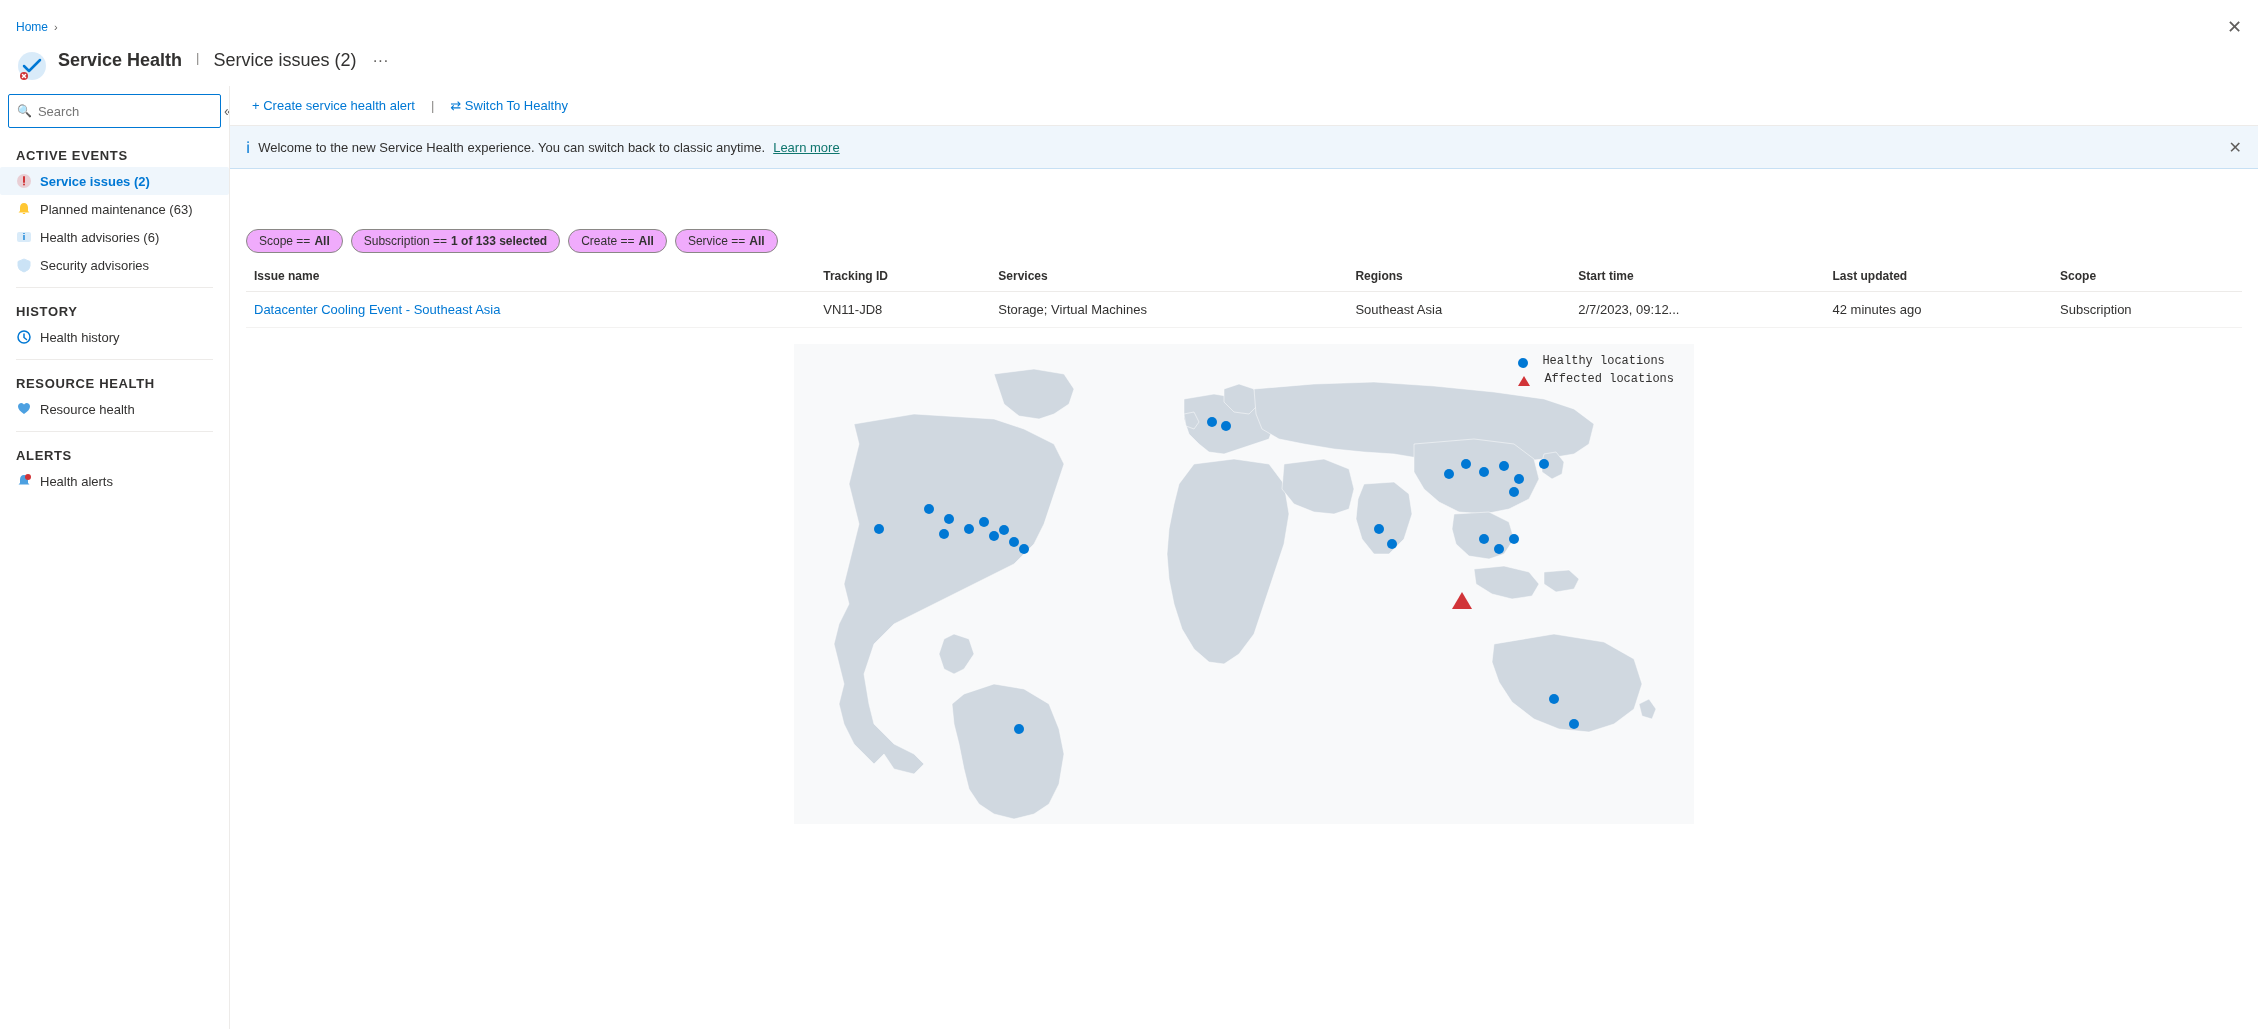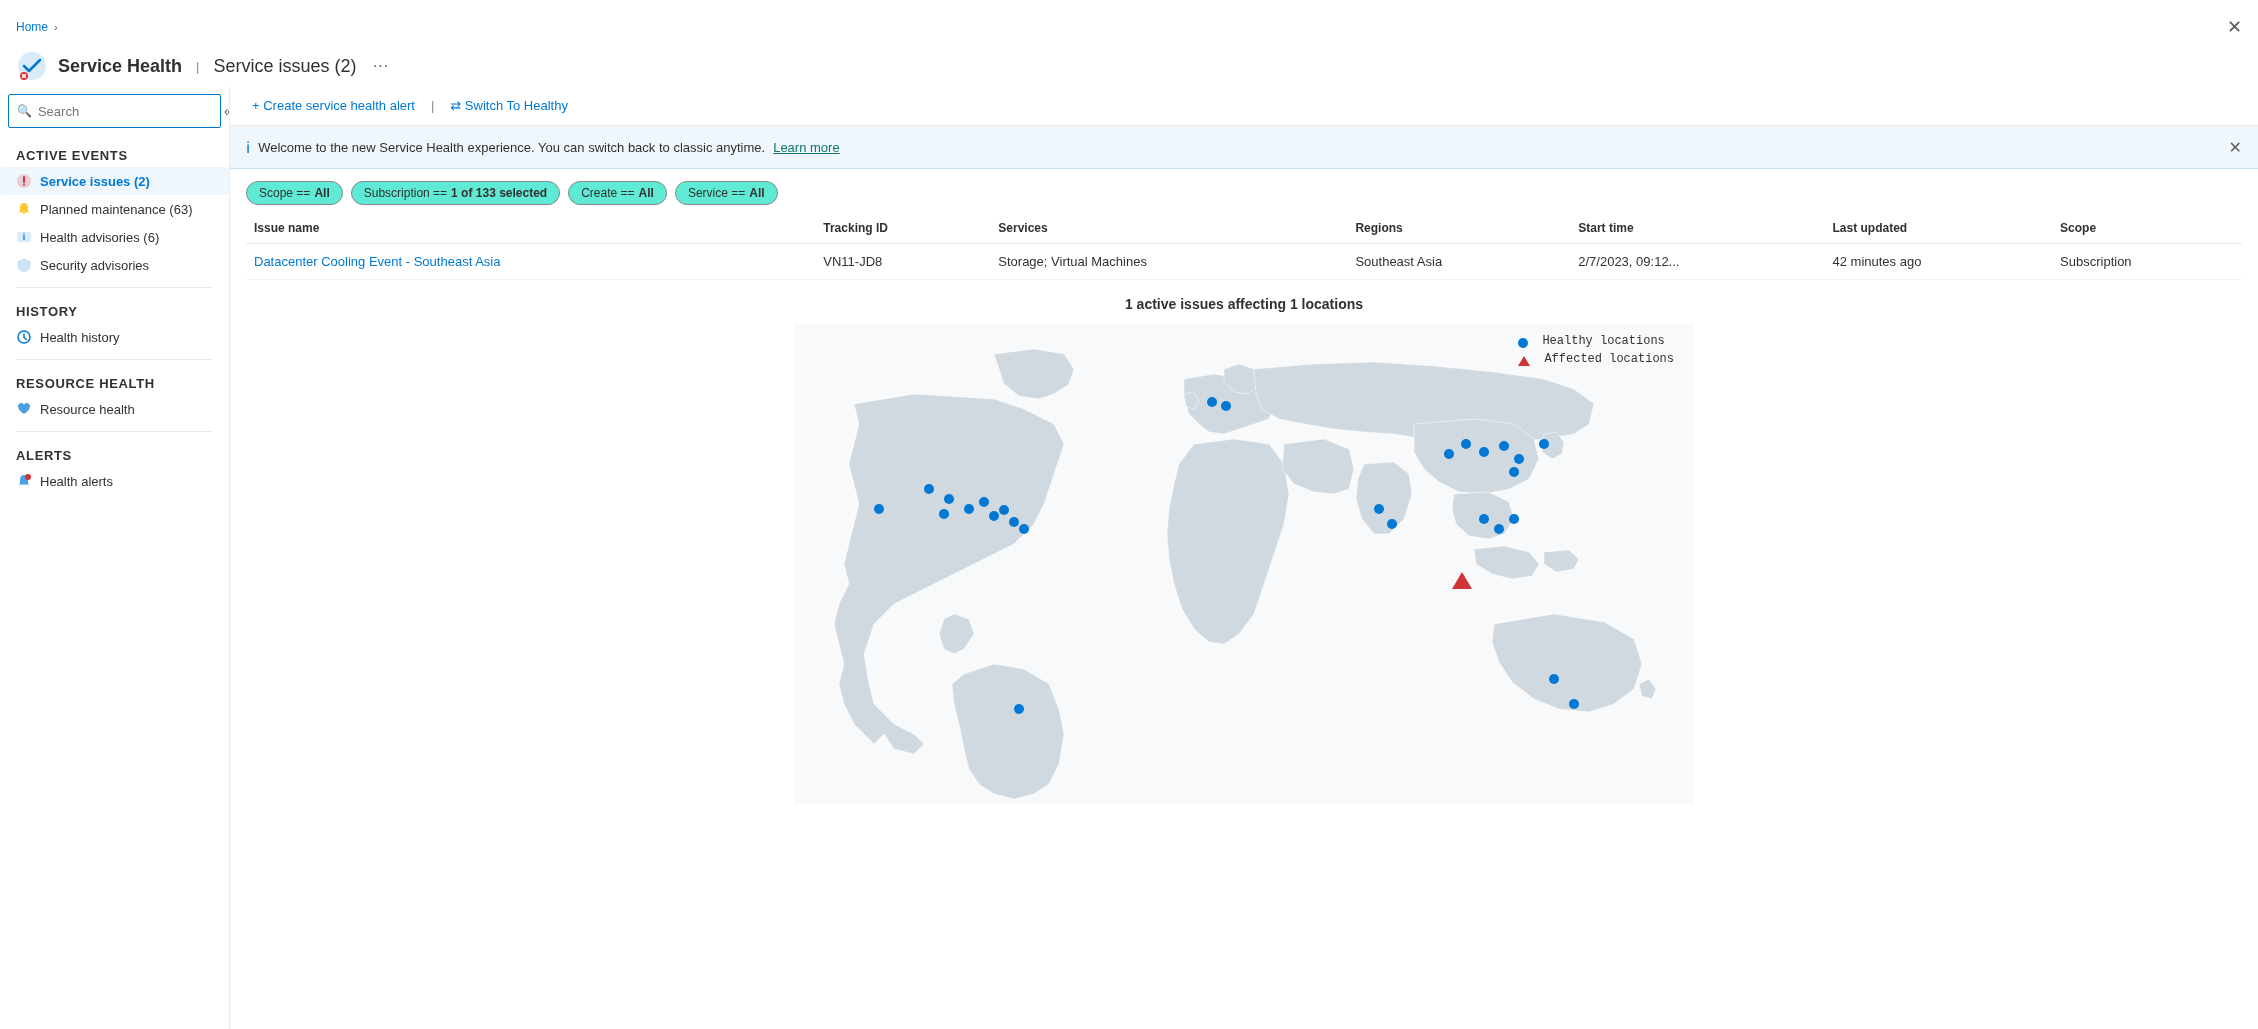--- a/index.html
+++ b/index.html
@@ -10,39 +10,39 @@
     .main-content { display: flex; flex: 1; overflow: hidden; }
     .sidebar { width: 230px; min-width: 230px; border-right: 1px solid #edebe9; display: flex; flex-direction: column; padding: 8px 0; overflow-y: auto; background: #fff; }
     .content-area { flex: 1; overflow-y: auto; padding: 0; display: flex; flex-direction: column; }
 
     
     .breadcrumb { display: flex; align-items: center; gap: 6px; font-size: 12px; color: #605e5c; }
     .breadcrumb a { color: #0078d4; text-decoration: none; }
     .breadcrumb-sep { color: #605e5c; font-size: 11px; }
 
     
-    .page-title-bar { display: flex; align-items: center; gap: 10px; padding: 8px 16px 4px 16px; }
+    .page-title-bar { display: flex; align-items: flex-start; gap: 10px; padding: 8px 16px 4px 16px; }
     .page-icon { width: 32px; height: 32px; position: relative; }
     .page-title { font-size: 18px; font-weight: 600; color: #323130; }
     .title-separator { color: #8a8886; margin: 0 4px; }
     .title-sub { font-size: 18px; font-weight: 300; color: #323130; }
     .more-btn { background: none; border: none; cursor: pointer; font-size: 16px; color: #605e5c; padding: 2px 6px; border-radius: 2px; }
 
     
     .toolbar { display: flex; align-items: center; gap: 8px; padding: 8px 16px; border-bottom: 1px solid #edebe9; }
     .toolbar-btn { display: flex; align-items: center; gap: 4px; background: none; border: none; cursor: pointer; color: #0078d4; font-size: 13px; padding: 4px 6px; border-radius: 2px; }
     .toolbar-sep { color: #8a8886; margin: 0 2px; }
 
     
     .banner { display: flex; align-items: center; gap: 8px; padding: 10px 16px; background: #eff6fc; border-bottom: 1px solid #c7e0f4; margin: 0; font-size: 13px; }
     .banner-close { margin-left: auto; background: none; border: none; cursor: pointer; font-size: 16px; color: #605e5c; }
 
     
     .filters { display: flex; align-items: center; gap: 8px; padding: 12px 16px 8px 16px; flex-wrap: wrap; }
-    .filter-pill { display: flex; align-items: center; gap: 4px; border: 1px solid #8a8886; border-radius: 12px; padding: 4px 12px; font-size: 12px; cursor: pointer; background: #5eead4; color: #323130; }
+    .filter-pill { display: flex; align-items: center; gap: 4px; border: 1px solid #8a8886; border-radius: 12px; padding: 4px 12px; font-size: 12px; cursor: pointer; background: #f0abfc; color: #323130; margin-top: 48px; }
     .filter-key { font-weight: 400; }
     .filter-val { font-weight: 600; }
     .see-outside { padding: 0 16px 8px 16px; }
     .see-outside a { color: #0078d4; text-decoration: none; font-size: 12px; }
 
     
     .table-container { padding: 0 16px; }
     .issues-table { width: 100%; border-collapse: collapse; }
     .issues-table th { text-align: left; font-weight: 600; font-size: 12px; color: #323130; padding: 8px 8px; border-bottom: 1px solid #edebe9; white-space: nowrap; margin-top: 17px; }
     .issues-table td { padding: 10px 8px; border-bottom: 1px solid #f3f2f1; font-size: 13px; vertical-align: top; }
@@ -255,21 +255,20 @@
       <td>Southeast Asia</td>
       <td>2/7/2023, 09:12...</td>
       <td>42 minutes ago</td>
       <td>Subscription</td>
     </tr>
             </tbody>
         </table>
       </div>
 
       <div class="map-section">
-        <div class="map-title">1 active issues affecting 1 locations</div>
         <div class="map-wrapper">
           <div class="map-legend">
             <div class="legend-item">
               <div class="legend-dot"></div>
               <span>Healthy locations</span>
             </div>
             <div class="legend-item">
               <div class="legend-triangle"></div>
               <span>Affected locations</span>
             </div>

